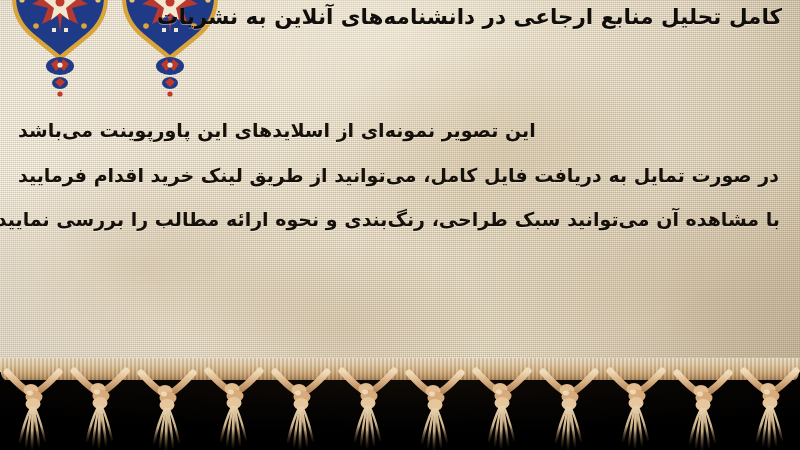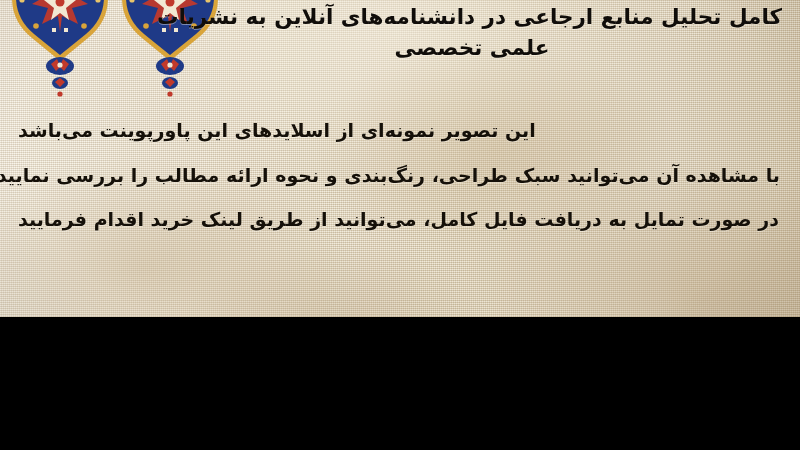--- a/index.html
+++ b/index.html
@@ -5,21 +5,21 @@
 <style>
   html, body {
     margin: 0;
     padding: 0;
     background: #000;
   }
 
   #slide {
     position: relative;
     width: 800px;
-    height: 317px;
+    height: 450px;
     overflow: hidden;
     background: #080604;
     font-family: "DejaVu Sans", "Liberation Sans", sans-serif;
     user-select: none;
   }
 
   
   .canvas-field {
     position: absolute;
     left: 0;
@@ -248,27 +248,26 @@
         </g>
         <circle cx="52" cy="128" r="2.6" fill="#c0392b"></circle>
       </g>
     </svg>
   </div>
 
   <div class="text-layer">
 
     <div class="title-block">
       <div class="title-line">کامل تحلیل منابع ارجاعی در دانشنامه‌های آنلاین به نشریات</div>
-      <div class="title-line">علمی تخصصی</div>
     </div>
 
     <div class="body-block">
       <div class="body-line">این تصویر نمونه‌ای از اسلایدهای این پاورپوینت می‌باشد</div>
+      <div class="body-line">در صورت تمایل به دریافت فایل کامل، می‌توانید از طریق لینک خرید اقدام فرمایید</div>
       <div class="body-line">با مشاهده آن می‌توانید سبک طراحی، رنگ‌بندی و نحوه ارائه مطالب را بررسی نمایید</div>
-      <div class="body-line">در صورت تمایل به دریافت فایل کامل، می‌توانید از طریق لینک خرید اقدام فرمایید</div>
     </div>
 
   </div>
 
   <div class="black-field"></div>
   <div class="rug-edge-band"></div>
 
   <div class="fringe-layer">
     <svg width="800" height="98" viewBox="0 0 800 98">
       <defs>

